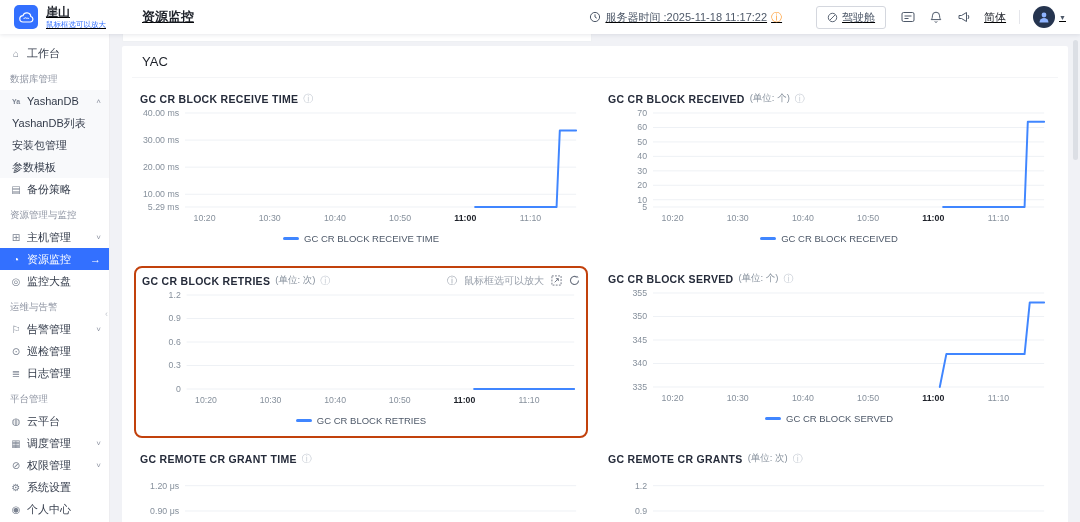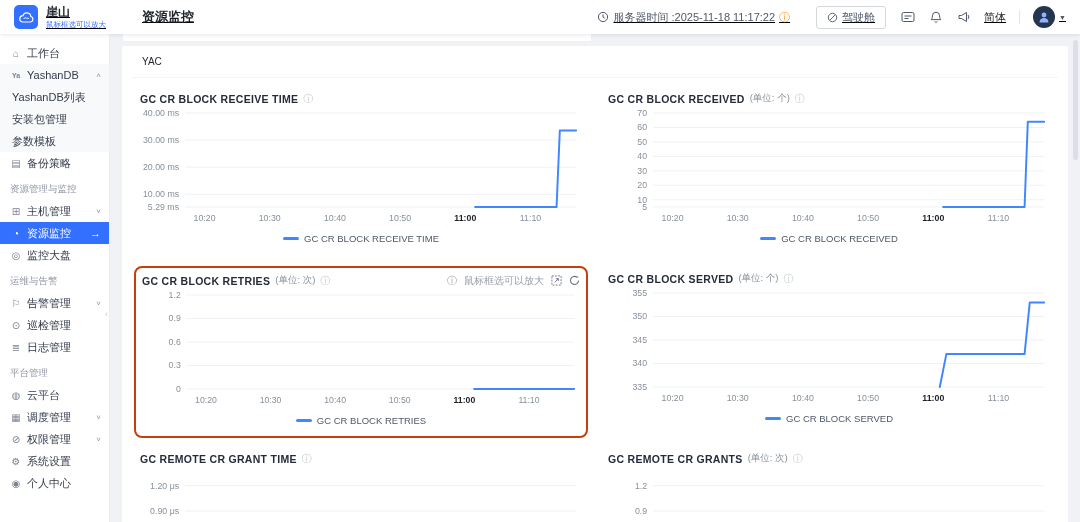--- a/index.html
+++ b/index.html
@@ -11,21 +11,21 @@
   .topbar { position:relative; z-index:20; height:34px; background:#fff; display:flex; align-items:center;
             box-shadow:0 1px 4px rgba(20,30,60,.10); padding:0 14px;text-decoration:underline; }
   .logo-box { width:24px; height:24px; background:#3370ff; border-radius:5px; display:flex; align-items:center; justify-content:center; flex:0 0 auto; }
   .brand { margin-left:8px; line-height:1; }
   .brand-name { font-size:12px; font-weight:bold; color:#1d2129; }
   .brand-sub { font-size:7.5px; color:#3370ff; margin-top:3px; }
   .page-title { margin-left:36px; font-size:13px; font-weight:bold; color:#1d2129; }
   .top-spacer { flex:1; }
   .server-time { display:flex; align-items:center; gap:4px; font-size:11px; color:#4e5969; }
   .warn-info { color:#ff9a2e; font-size:11px; }
-  .cockpit-btn { margin-left:26px; display:flex; align-items:center; gap:4px; border:1px solid #d4d7de; border-radius:3px;
+  .cockpit-btn { margin-left:34px; display:flex; align-items:center; gap:4px; border:1px solid #d4d7de; border-radius:3px;
                  padding:3px 10px; font-size:11px; color:#4e5969; background:#fff; cursor:pointer; }
   .hicon { margin-left:15px; display:flex; align-items:center; color:#4e5969; }
   .lang { margin-left:13px; font-size:11px; color:#1d2129; }
   .vdiv { margin-left:13px; width:1px; height:14px; background:#e5e6eb; }
   .avatar-wrap { margin-left:13px; display:flex; align-items:center; gap:4px; cursor:pointer; }
   .avatar { width:22px; height:22px; border-radius:50%; background:#25344f; display:flex; align-items:center; justify-content:center; overflow:hidden; }
   .caret { font-size:7px; color:#4e5969; }
 
   
   .layout { display:flex; height:488px; }
@@ -39,21 +39,21 @@
   .side-item .chev { margin-left:auto; font-size:8px; color:#8d93a1; }
   .side-item.selected { background:#3370ff; color:#fff; }
   .side-item.selected .sicon { color:#fff; }
   .side-item.selected .arrow { margin-left:auto; font-size:11px; color:#fff; }
   .collapse-handle { position:absolute; right:-1px; top:272px; width:5px; height:16px; color:#c3c7cf; font-size:9px; line-height:16px; cursor:pointer; }
 
   
   .content { flex:1; position:relative; padding:12px 12px 0; }
   .remnant { position:absolute; top:0; left:12px; width:470px; height:8px; background:#fff; border:1px solid #eef0f3; border-top:none; border-radius:0 0 2px 2px; }
   .card { background:#fff; border-radius:2px; height:620px; padding:0 10px; position:relative; }
-  .card-head { height:32px; display:flex; align-items:center; padding:0 10px; font-size:10px; color:#1d2129; border-bottom:1px solid #f4f5f7; }
+  .card-head { height:32px; display:flex; align-items:center; padding:0 10px; font-size:13px; color:#1d2129; border-bottom:1px solid #f4f5f7; }
   .grid { margin-top:8px; display:grid; grid-template-columns:1fr 1fr; column-gap:14px; row-gap:8px; grid-auto-rows:172px; padding:0 2px; }
   .chart-cell { position:relative; padding:4px 6px 0; }
   .chart-cell.hl { border:2px solid #c2410c; border-radius:8px; }
   .c-head { display:flex; align-items:center; gap:5px; height:17px; }
   .c-title { font-size:10.5px; font-weight:bold; color:#252b3a; letter-spacing:.3px; }
   .c-unit { font-size:9.5px; color:#86909c;text-align:right; }
   .c-info { font-size:10px; color:#c2c8d1; cursor:pointer; }
   .c-tools { margin-left:auto; display:flex; align-items:center; gap:7px; color:#99a0ab; font-size:10px; }
   .c-tools .ticon { display:flex; align-items:center; cursor:pointer; color:#6b7280; }
   .plot { height:122px; width:100%; }
@@ -131,20 +131,21 @@
   <div class="layout">
 
     <div class="sidebar" id="sidebar">
       <div class="collapse-handle">‹</div>
     <div class="side-group">
           <div class="side-item">
             <span class="sicon">⌂</span>
             <span>工作台</span>
           </div>
         </div>
+        <div class="side-sec">数据库管理</div>
         <div class="side-group expanded">
           <div class="side-item">
             <span class="sicon ya">Ya</span>
             <span>YashanDB</span>
             <span class="chev">˄</span>
           </div>
           <div class="side-item child">YashanDB列表</div>
           <div class="side-item child">安装包管理</div>
           <div class="side-item child">参数模板</div>
         </div>

